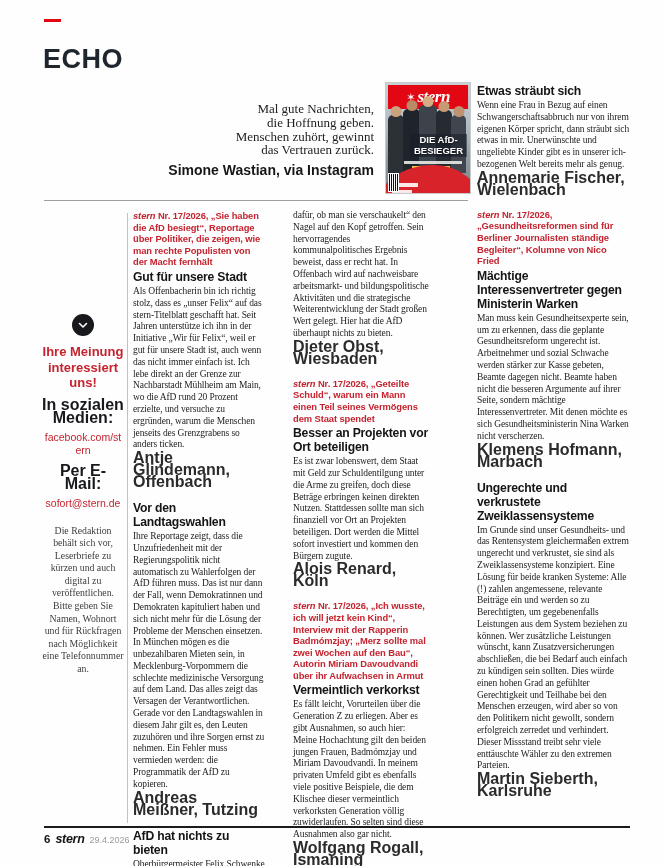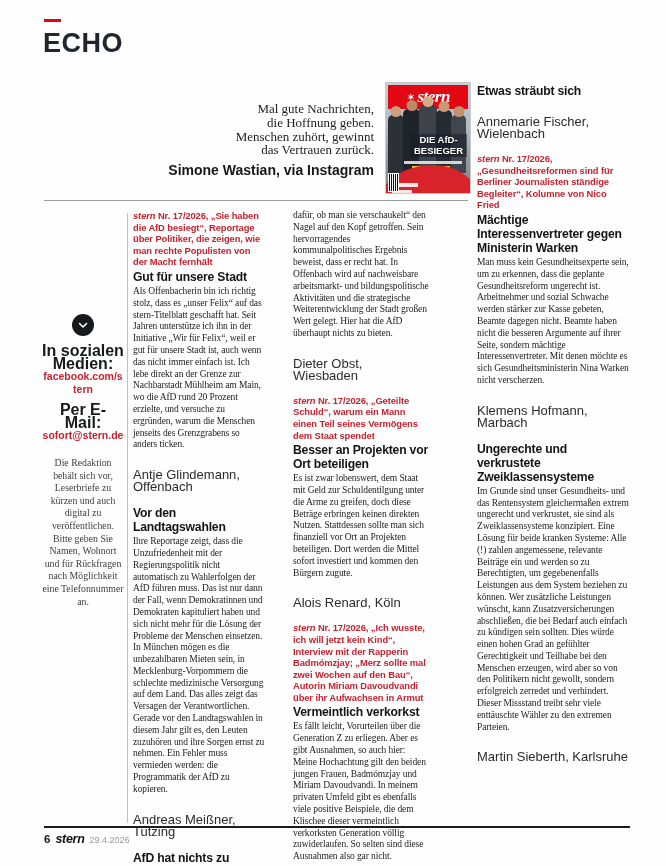--- a/index.html
+++ b/index.html
@@ -1,21 +1,21 @@
 <!DOCTYPE html>
 <html lang="de"><head>
 <meta charset="utf-8">
 <style>
   html,body{margin:0;padding:0;}
   body{width:666px;height:866px;position:relative;background:#fefefe;
        font-family:"Liberation Sans",sans-serif;color:#1c1c1c;overflow:hidden;}
 
   
   .echo-dash{position:absolute;left:44px;top:19px;width:17px;height:3px;background:#e30613;}
-  .echo{position:absolute;left:43px;top:28px;margin:0;font-size:27px;font-weight:800;
+  .echo{position:absolute;left:43px;top:44px;margin:0;font-size:27px;font-weight:800;
         letter-spacing:.5px;color:#20262e;}
 
   
   .quote{position:absolute;left:150px;top:102px;width:224px;text-align:right;}
   .quote-line{font-family:"Liberation Serif",serif;font-size:13px;line-height:13.8px;color:#1d1d1d;}
   .quote-attr{margin-top:5px;font-size:14px;font-weight:700;color:#17171a;}
 
   
   .cover{position:absolute;left:386px;top:83px;width:84px;height:110px;overflow:hidden;
          background:linear-gradient(180deg,#c6d0d7 0%,#aeb9c2 42%,#8d98a1 72%,#7b858e 100%);
@@ -53,33 +53,33 @@
   .rule-top{position:absolute;left:44px;top:200px;width:424px;height:1px;background:#9d9d9d;}
   .rule-vert{position:absolute;left:127px;top:213px;width:1px;height:610px;background:#c2c2c2;}
   .rule-bottom{position:absolute;left:44px;top:826px;width:586px;height:2px;background:#1b1b1b;}
 
   
   .sidebar{position:absolute;left:42px;top:314px;width:82px;text-align:center;}
   .sb-icon{width:22px;height:22px;border-radius:50%;background:#17191c;margin:0 auto 8px;
            display:flex;align-items:center;justify-content:center;}
   .sb-heading{color:#c4232f;font-size:13px;line-height:15.5px;font-weight:800;}
   .sb-label{margin-top:7px;font-size:16px;line-height:13px;font-weight:800;color:#17191c;}
-  .sb-value{color:#c4232f;font-size:10.5px;line-height:13px;font-weight:700;word-break:break-word;}
+  .sb-value{color:#c4232f;font-size:10.5px;line-height:13px;font-weight:400;word-break:break-word;margin-top:7px;}
   .sb-note{margin-top:15px;font-family:"Liberation Serif",serif;font-size:9.8px;line-height:12.6px;color:#3d3d3d;}
 
   
   .col{position:absolute;top:210px;}
   #col1{left:133px;width:132px;}
   #col2{left:293px;width:136px;}
   #col3{left:477px;top:84px;width:153px;}
   .citation{color:#c4232f;font-weight:700;font-size:9.4px;line-height:11.6px;margin-bottom:2px;letter-spacing:-.1px;}
   .citation .brand{font-style:italic;}
   .heading{font-weight:800;font-size:12.2px;line-height:14px;color:#141414;margin-bottom:2px;letter-spacing:-.2px;}
   .body{font-family:"Liberation Serif",serif;font-size:9.5px;line-height:11.8px;color:#222;letter-spacing:-.1px;}
-  .author{font-weight:400;font-size:13px;line-height:12px;color:#2b2b2b;margin-top:18px;}
+  .author{font-weight:700;font-size:16px;line-height:12px;color:#2b2b2b;margin-top:1px;}
   .new-letter{margin-top:13px;}
 
   
   .footer{position:absolute;left:44px;top:832px;display:flex;align-items:baseline;gap:5px;}
   .pg{font-size:11.5px;font-weight:800;color:#141414;}
   .fbrand{font-size:12.5px;font-weight:800;font-style:italic;color:#141414;letter-spacing:-.3px;}
   .fdate{font-size:9px;color:#9a9a9a;}
 </style>
 </head>
 <body>
@@ -124,20 +124,21 @@
 
   <div class="rule-top"></div>
   <div class="rule-vert"></div>
 
   <aside class="sidebar">
     <div class="sb-icon">
       <svg width="12" height="12" viewBox="0 0 24 24">
         <path d="M5 9l7 7 7-7" stroke="#ffffff" stroke-width="3.2" fill="none" stroke-linecap="round" stroke-linejoin="round"></path>
       </svg>
     </div>
+    <div class="sb-heading">Ihre Meinung interessiert uns!</div>
     <div class="sb-label">In sozialen Medien:</div>
     <div class="sb-value">facebook.com/stern</div>
     <div class="sb-label">Per E-Mail:</div>
     <div class="sb-value">sofort@stern.de</div>
     <div class="sb-note">Die Redaktion behält sich vor, Leserbriefe zu kürzen und auch digital zu veröffentlichen. Bitte geben Sie Namen, Wohnort und für Rückfragen nach Möglichkeit eine Telefonnummer an.</div>
   </aside>
 
   <div class="col" id="col1">
       <div class="citation"><span class="brand">stern </span>Nr. 17/2026, „Sie haben die AfD besiegt“, Reportage über Politiker, die zeigen, wie man rechte Populisten von der Macht fernhält</div>
       <div class="heading">Gut für unsere Stadt</div>
@@ -156,20 +157,21 @@
       <div class="heading">Besser an Projekten vor Ort beteiligen</div>
       <div class="body">Es ist zwar lobenswert, dem Staat mit Geld zur Schuldentilgung unter die Arme zu greifen, doch diese Beträge erbringen keinen direkten Nutzen. Stattdessen sollte man sich finanziell vor Ort an Projekten beteiligen. Dort werden die Mittel sofort investiert und kommen den Bürgern zugute.</div>
       <div class="author">Alois Renard, Köln</div>
       <div class="citation new-letter"><span class="brand">stern </span>Nr. 17/2026, „Ich wusste, ich will jetzt kein Kind“, Interview mit der Rapperin Badmómzjay; „Merz sollte mal zwei Wochen auf den Bau“, Autorin Miriam Davoudvandi über ihr Aufwachsen in Armut</div>
       <div class="heading">Vermeintlich verkorkst</div>
       <div class="body">Es fällt leicht, Vorurteilen über die Generation Z zu erliegen. Aber es gibt Ausnahmen, so auch hier: Meine Hochachtung gilt den beiden jungen Frauen, Badmómzjay und Miriam Davoudvandi. In meinem privaten Umfeld gibt es ebenfalls viele positive Beispiele, die dem Klischee dieser vermeintlich verkorksten Generation völlig zuwiderlaufen. So selten sind diese Ausnahmen also gar nicht.</div>
       <div class="author">Wolfgang Rogall, Ismaning</div>
     </div>
   <div class="col" id="col3">
       <div class="heading">Etwas sträubt sich</div>
+      <div class="body">Wenn eine Frau in Bezug auf einen Schwangerschaftsabbruch nur von ihrem eigenen Körper spricht, dann sträubt sich etwas in mir. Unerwünschte und ungeliebte Kinder gibt es in unserer ich-bezogenen Welt bereits mehr als genug.</div>
       <div class="author">Annemarie Fischer, Wielenbach</div>
       <div class="citation new-letter"><span class="brand">stern </span>Nr. 17/2026, „Gesundheitsreformen sind für Berliner Journalisten ständige Begleiter“, Kolumne von Nico Fried</div>
       <div class="heading">Mächtige Interessenvertreter gegen Ministerin Warken</div>
       <div class="body">Man muss kein Gesundheitsexperte sein, um zu erkennen, dass die geplante Gesundheitsreform ungerecht ist. Arbeitnehmer und sozial Schwache werden stärker zur Kasse gebeten, Beamte dagegen nicht. Beamte haben nicht die besseren Argumente auf ihrer Seite, sondern mächtige Interessenvertreter. Mit denen möchte es sich Gesundheitsministerin Nina Warken nicht verscherzen.</div>
       <div class="author">Klemens Hofmann, Marbach</div>
       <div class="heading new-letter">Ungerechte und verkrustete Zweiklassensysteme</div>
       <div class="body">Im Grunde sind unser Gesundheits- und das Rentensystem gleichermaßen extrem ungerecht und verkrustet, sie sind als Zweiklassensysteme konzipiert. Eine Lösung für beide kranken Systeme: Alle (!) zahlen angemessene, relevante Beiträge ein und werden so zu Berechtigten, um gegebenenfalls Leistungen aus dem System beziehen zu können. Wer zusätzliche Leistungen wünscht, kann Zusatzversicherungen abschließen, die bei Bedarf auch einfach zu kündigen sein sollten. Dies würde einen hohen Grad an gefühlter Gerechtigkeit und Teilhabe bei den Menschen erzeugen, wird aber so von den Politikern nicht gewollt, sondern erfolgreich zerredet und verhindert. Dieser Missstand treibt sehr viele enttäuschte Wähler zu den extremen Parteien.</div>
       <div class="author">Martin Sieberth, Karlsruhe</div>
     </div>
 

